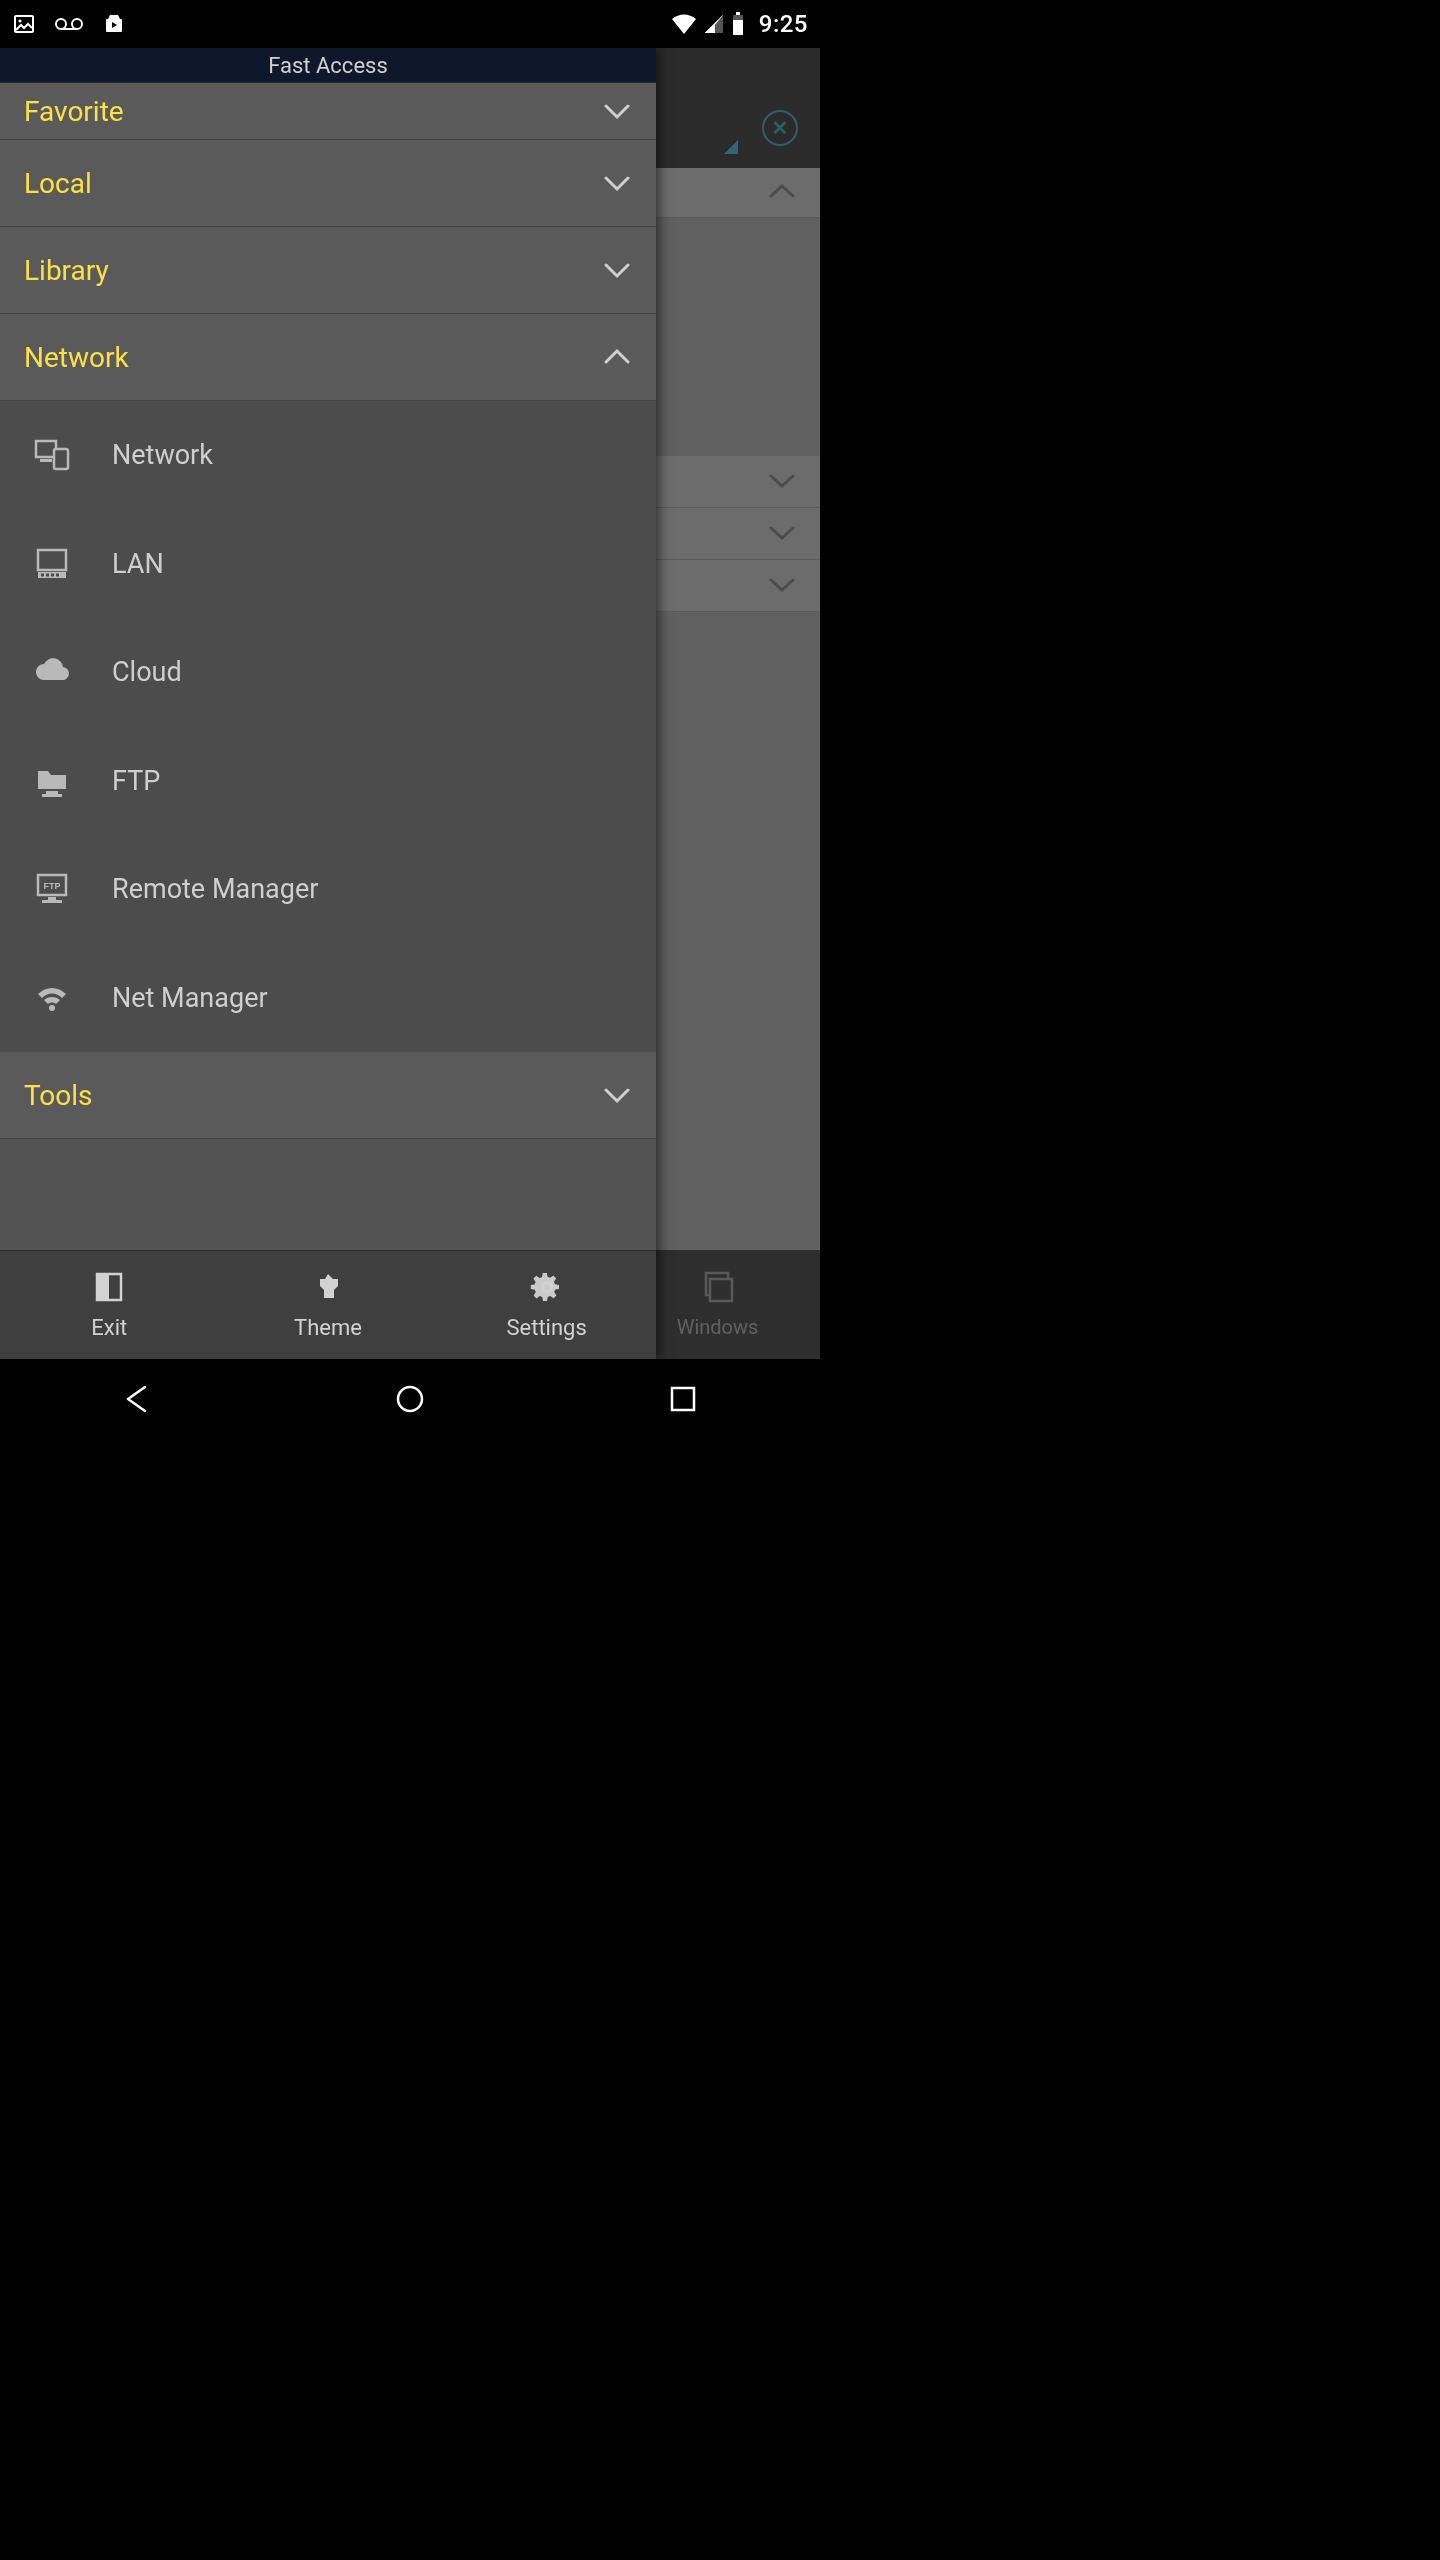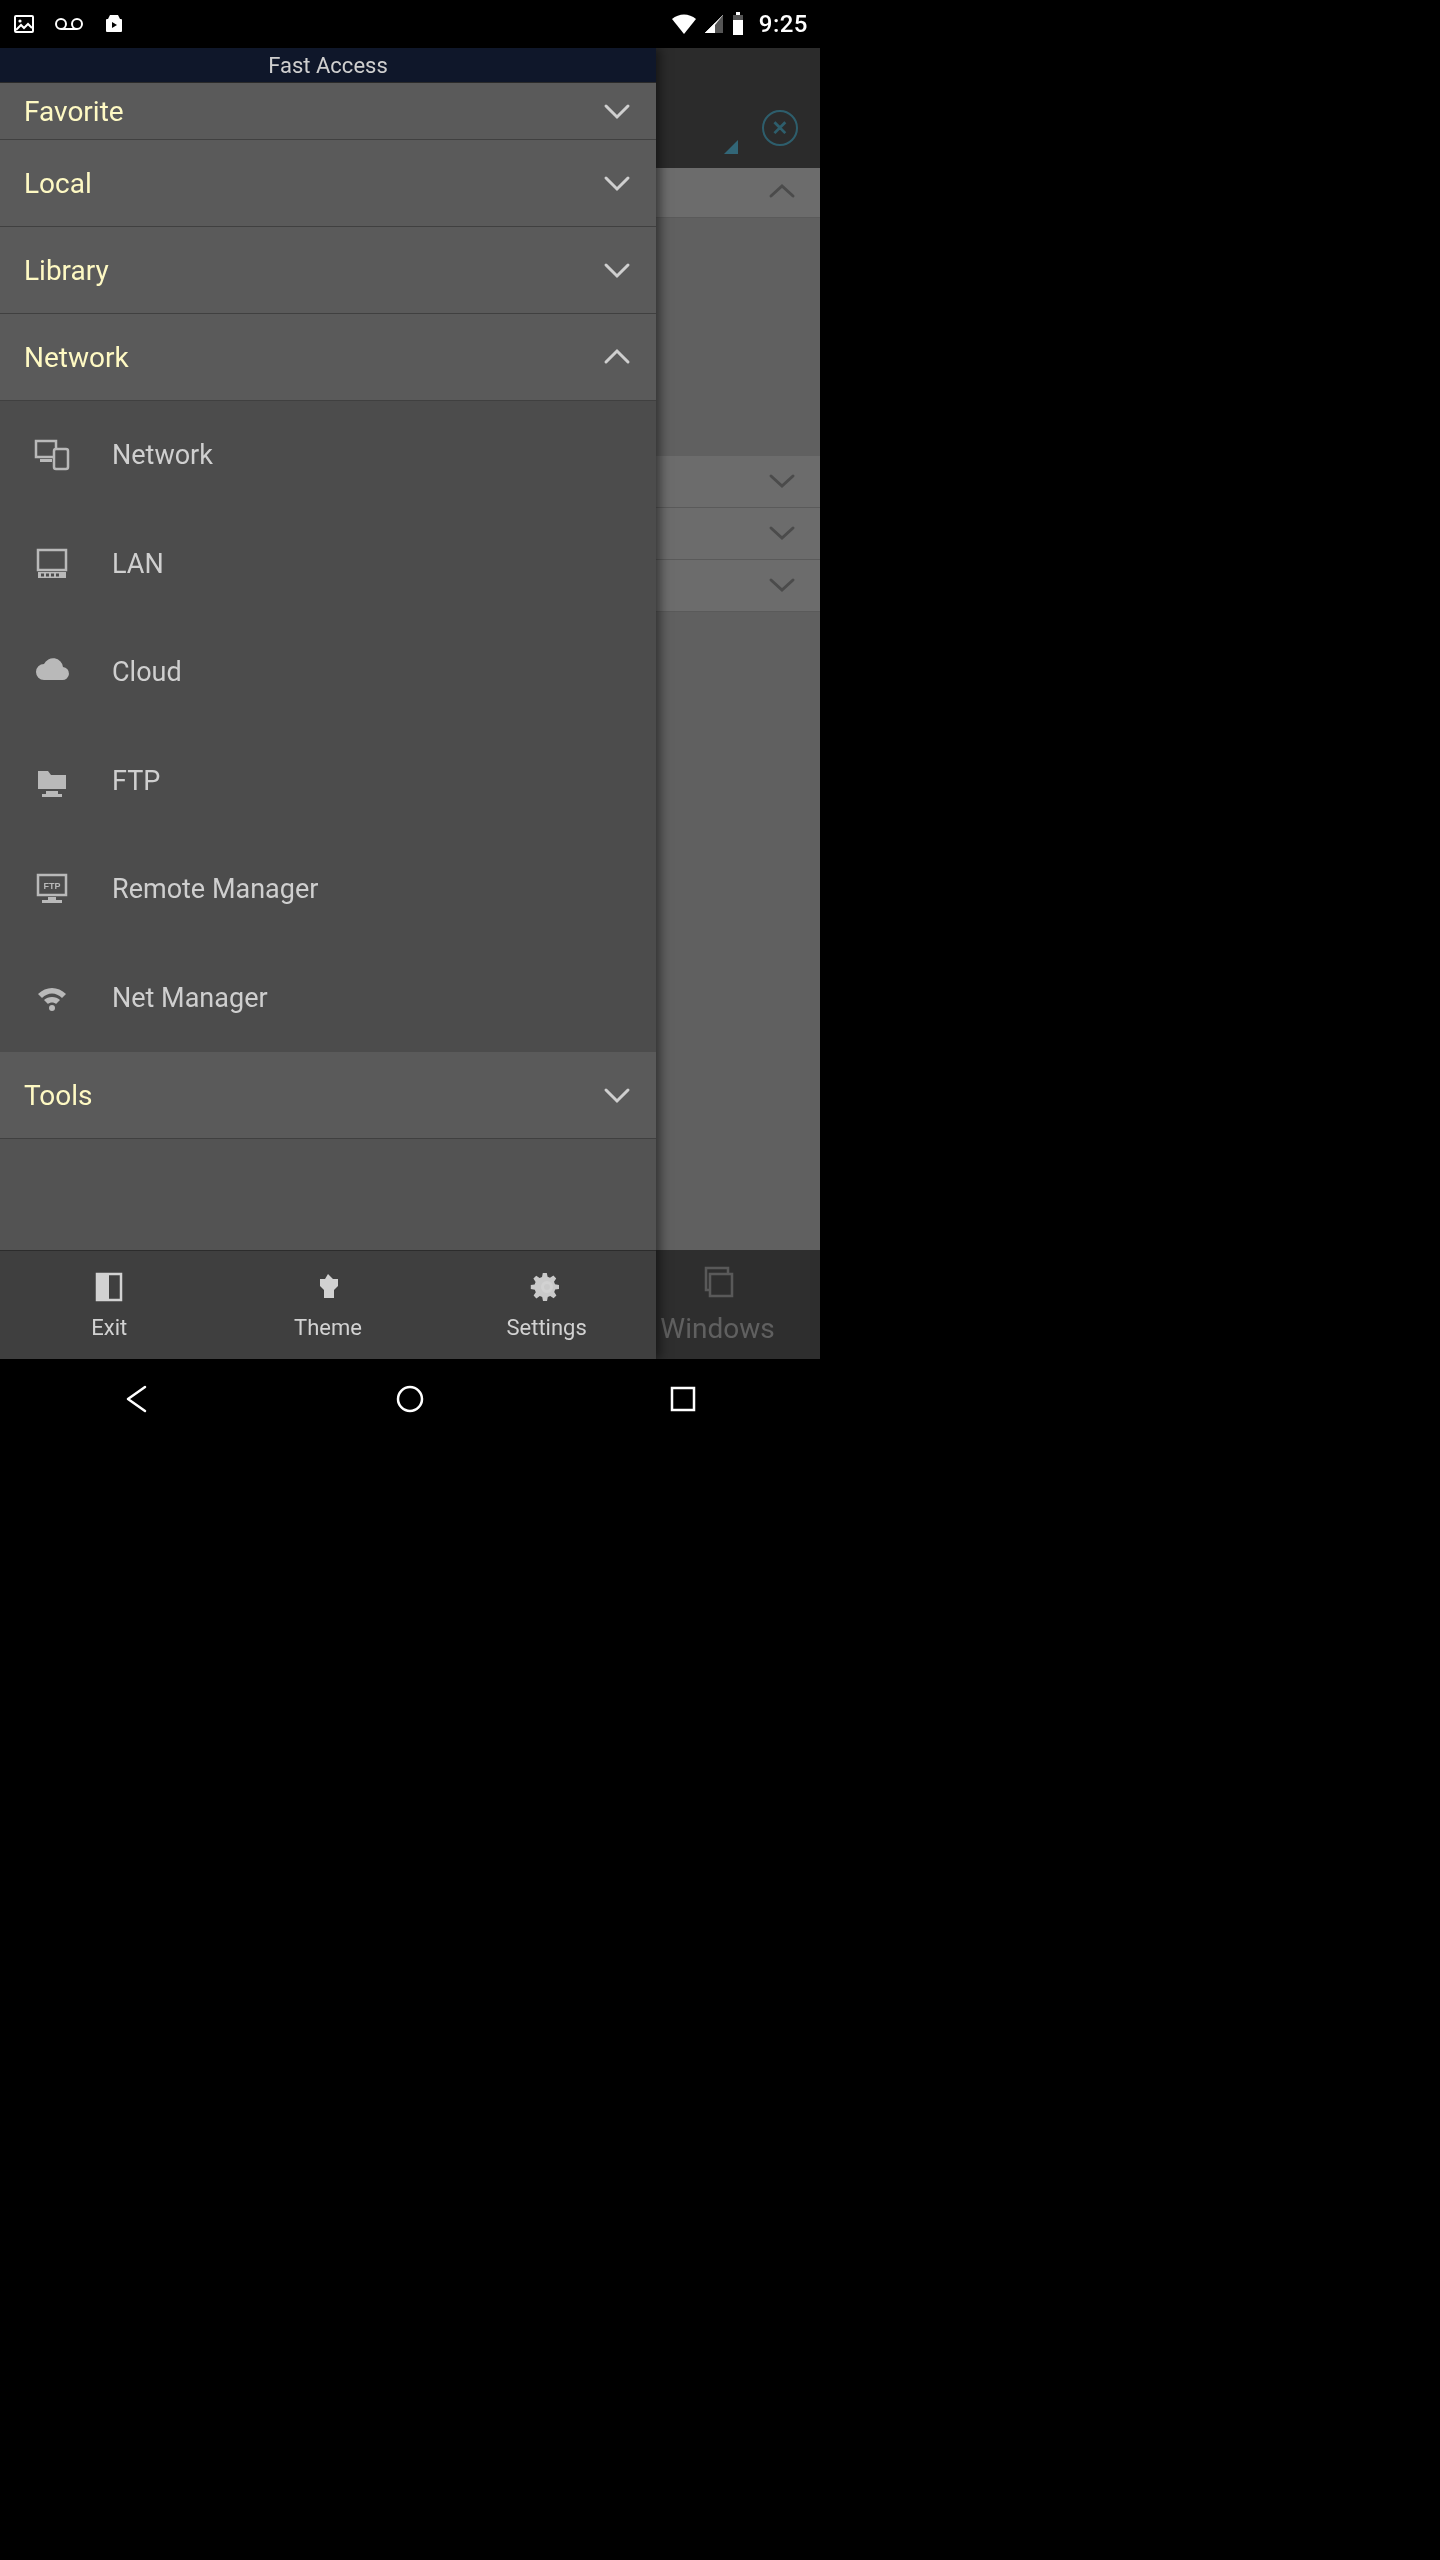--- a/index.html
+++ b/index.html
@@ -67,21 +67,21 @@
     border-bottom:1px solid #8e8f8f;
   }
   .bg-chevron { position:absolute; right:24px; }
   .bg-bottom-bar {
     position:absolute; left:0; right:0; bottom:0; height:109px;
     background:#2e2e2e;
     display:flex;
   }
   .bg-bottom-item {
     flex:1; display:flex;flex-direction:column;align-items:center;justify-content:center;
-    color:#9b9b9b; gap:6px; font-size:28px;
+    color:#9b9b9b; gap:6px; font-size:20px;
   }
 
   
   .dim { position:absolute; inset:0; background:rgba(48,48,48,0.55); pointer-events:none; }
 
   
   .drawer {
     position: absolute;
     top: 0; left: 0;
     width: 656px;
@@ -97,21 +97,21 @@
     font-size: 22px;
     color:#cfcfcf;
     border-bottom:1px solid #2a2a2a;
   }
   .section-row {
     height: 87px;
     padding: 0 24px;
     display:flex; align-items:center; justify-content:space-between;
     border-bottom: 1px solid #404040;
     background:#5a5a5a;
-    color:#fef9c3;
+    color:#fde047;
     font-size: 28px;
   }
   .section-row.first { height: 57px; padding-top:0; }
   .section-row .chev svg path { stroke:#cfcfcf; }
   .sub-list { background:#4c4c4c; flex:0 0 auto; }
   .sub-item {
     height: 108.5px;
     display:flex; align-items:center;
     padding-left: 30px;
     gap: 38px;

